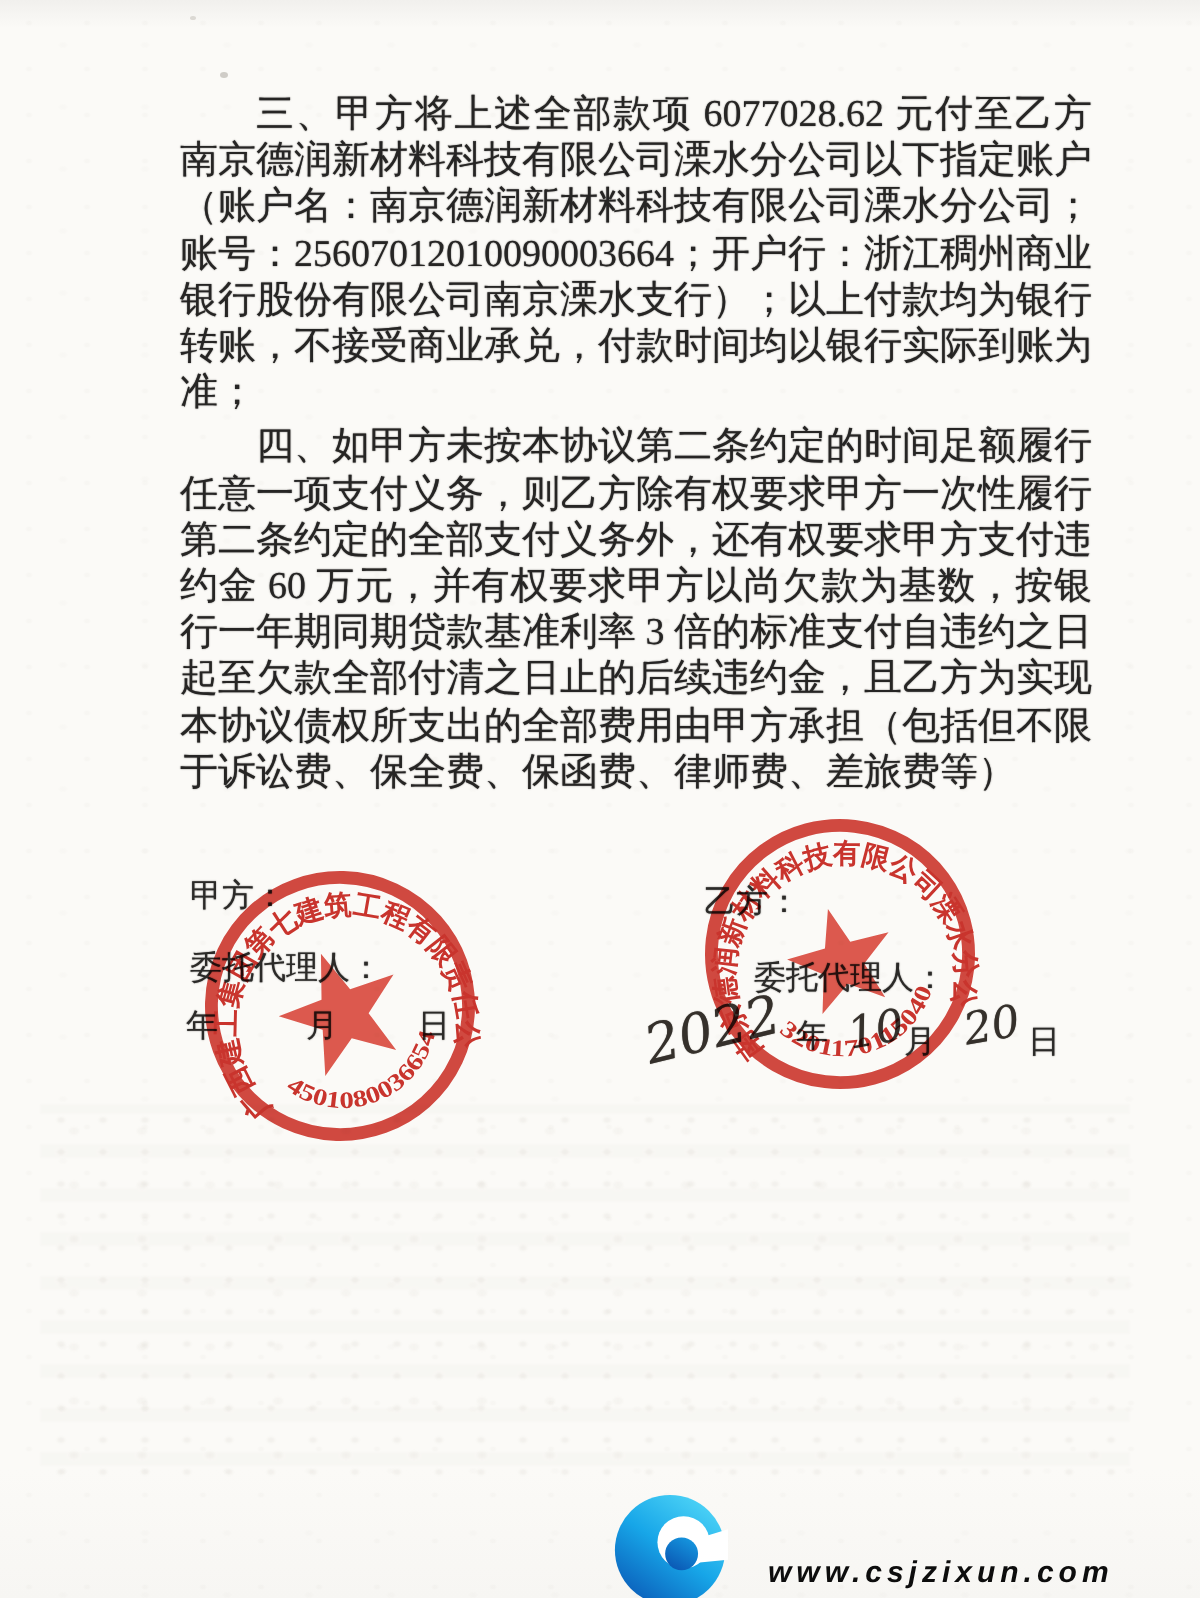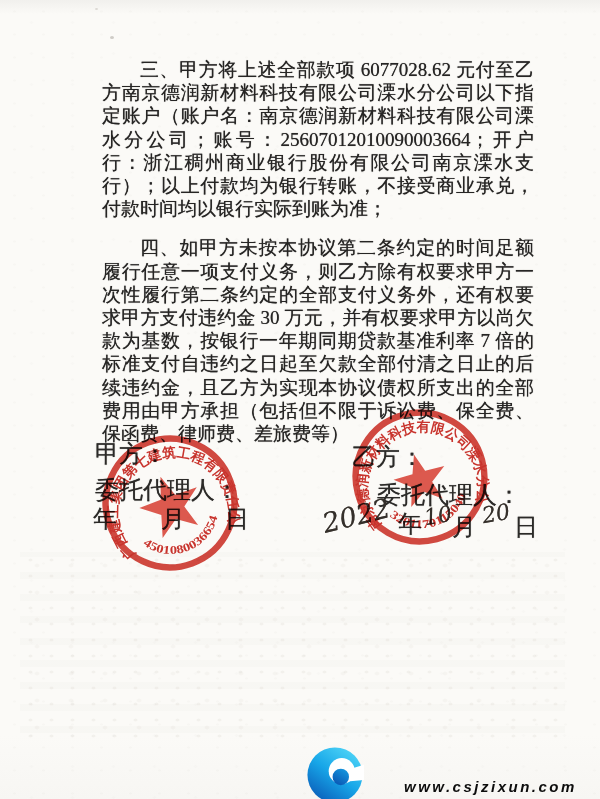--- a/index.html
+++ b/index.html
@@ -23,24 +23,24 @@
     background-position:0 0,11px 7px;
   }
   .speck{position:absolute;border-radius:50%;background:#9a958c;opacity:.45;}
 
   .doc-text{
     position:absolute;left:86px;top:42px;width:464px;
     font-size:19px;line-height:23.2px;color:#25242
     3;color:#262524;text-align:justify;
     text-shadow:0 0 .7px rgba(45,42,40,.85);
   }
-  .doc-text p{margin:16px;text-indent:2em;}
+  .doc-text p{margin:4px;text-indent:2em;}
 
   .sig-label{
-    position:absolute;font-size:24px;color:#2b2a28;
+    position:absolute;font-size:16px;color:#2b2a28;
     text-shadow:0 0 .7px rgba(45,42,40,.8);white-space:nowrap;
   }
   .date-row{display:flex;}
   .date-row span{display:inline-block;}
   .gap24{margin-left:44px;}
   .gap20{margin-left:40px;}
 
   .hand{
     position:absolute;color:#35302b;font-style:italic;
     font-family:"DejaVu Serif",serif;white-space:nowrap;
@@ -70,38 +70,38 @@
 
   .logo-icon{position:absolute;left:306px;top:746px;width:58px;height:58px;}
   .site-name{
     position:absolute;left:370px;top:742px;
     font-size:37px;font-weight:bold;color:#cc1400;
     letter-spacing:6px;white-space:nowrap;
     font-family:"Liberation Serif",serif;
     text-shadow:.6px .6px 0 rgba(204,20,0,.55);
   }
   .site-url{
-    position:absolute;left:404px;top:778px;
+    position:absolute;left:384px;top:778px;
     font-size:15px;font-weight:bold;font-style:italic;color:#0d0d0d;
     letter-spacing:2.5px;white-space:nowrap;
     font-family:"Liberation Sans","DejaVu Sans",sans-serif;
   }
 </style>
 </head>
 <body>
 
 <div class="page">
 
   <div class="grain"></div>
   <div class="speck" style="left:110px;top:36px;width:4px;height:3px;"></div>
   <div class="speck" style="left:95px;top:8px;width:3px;height:2px;opacity:.3;"></div>
 
   <div class="doc-text">
     <p>三、甲方将上述全部款项 6077028.62 元付至乙方南京德润新材料科技有限公司溧水分公司以下指定账户（账户名：南京德润新材料科技有限公司溧水分公司；账号：25607012010090003664；开户行：浙江稠州商业银行股份有限公司南京溧水支行）；以上付款均为银行转账，不接受商业承兑，付款时间均以银行实际到账为准；</p>
-    <p>四、如甲方未按本协议第二条约定的时间足额履行任意一项支付义务，则乙方除有权要求甲方一次性履行第二条约定的全部支付义务外，还有权要求甲方支付违约金 30 万元，并有权要求甲方以尚欠款为基数，按银行一年期同期贷款基准利率 7 倍的标准支付自违约之日起至欠款全部付清之日止的后续违约金，且乙方为实现本协议债权所支出的全部费用由甲方承担（包括但不限于诉讼费、保全费、保函费、律师费、差旅费等）</p>
+    <p>四、如甲方未按本协议第二条约定的时间足额履行任意一项支付义务，则乙方除有权要求甲方一次性履行第二条约定的全部支付义务外，还有权要求甲方支付违约金 60 万元，并有权要求甲方以尚欠款为基数，按银行一年期同期贷款基准利率 3 倍的标准支付自违约之日起至欠款全部付清之日止的后续违约金，且乙方为实现本协议债权所支出的全部费用由甲方承担（包括但不限于诉讼费、保全费、保函费、律师费、差旅费等）</p>
   </div>
 
   <div class="bleed"></div>
 
   <div class="sig-label" style="left:95px;top:438px;">甲方：</div>
   <div class="sig-label" style="left:95px;top:474px;">委托代理人：</div>
   <div class="sig-label date-row" style="left:93px;top:503px;">
     <span>年</span>
     <span class="gap24">月</span>
     <span class="gap20">日</span>

